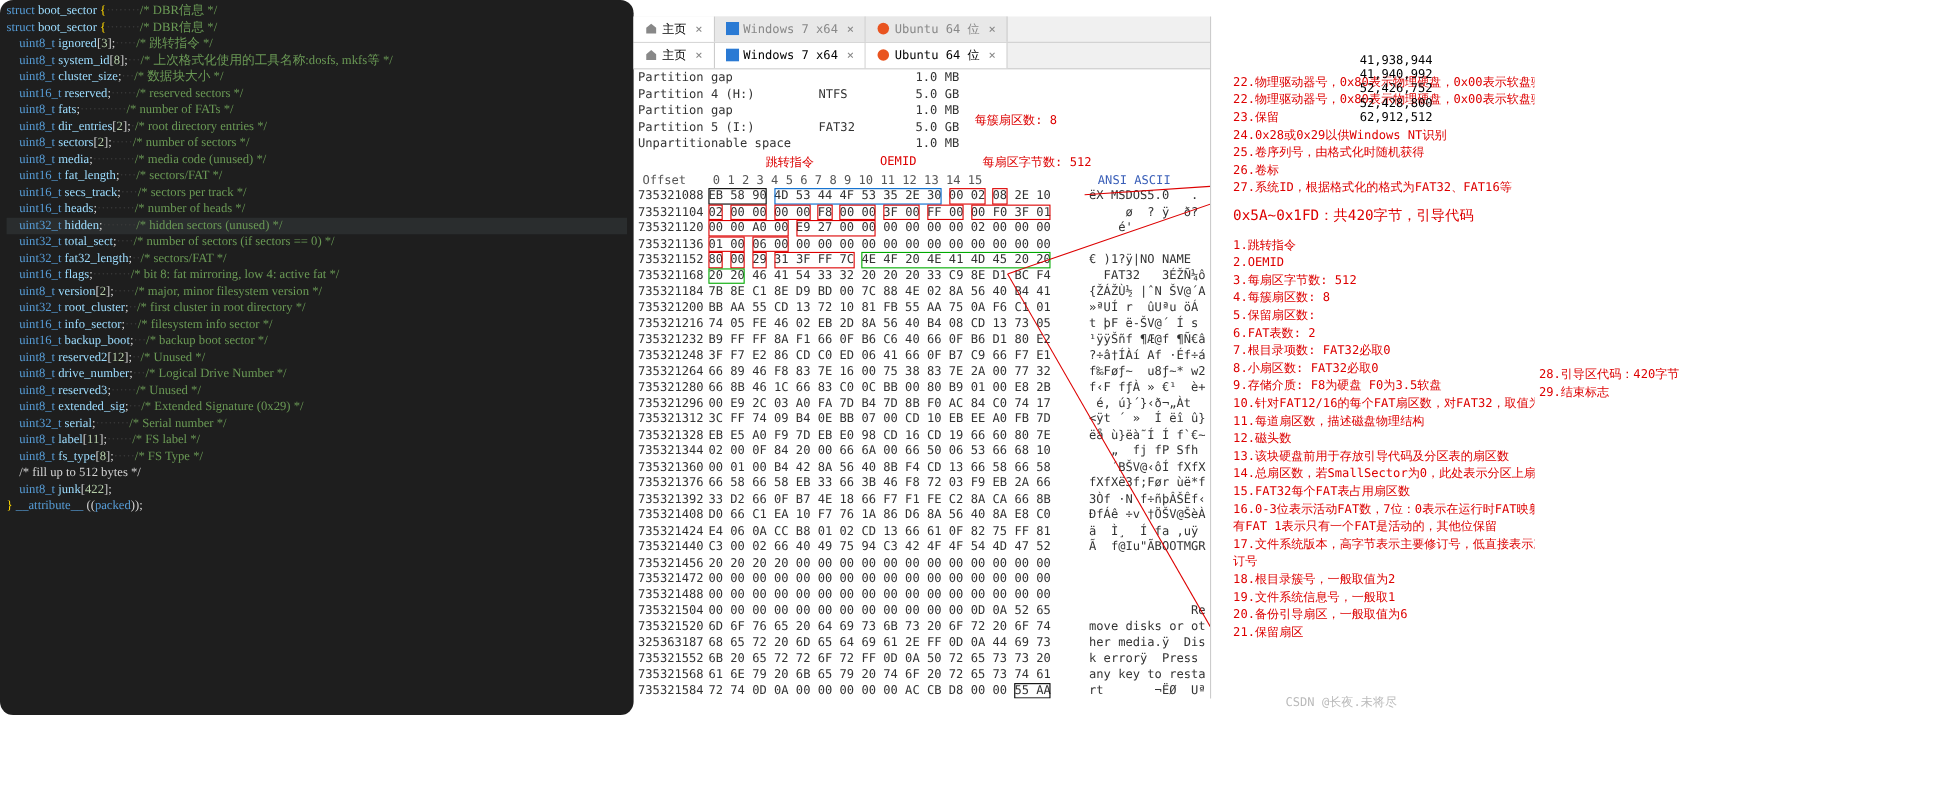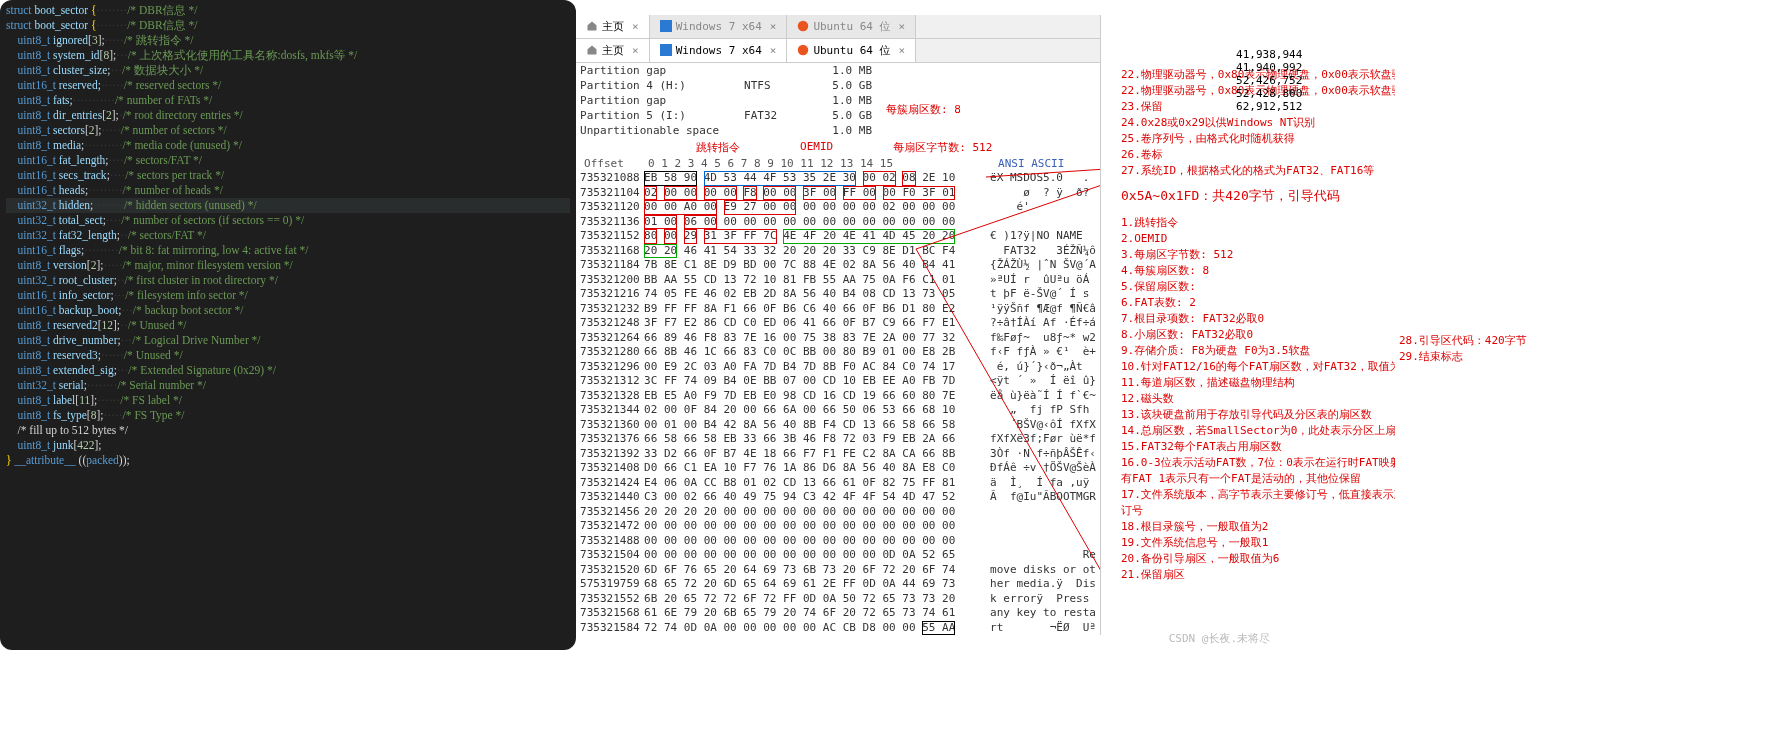--- a/index.html
+++ b/index.html
@@ -223,21 +223,21 @@
           <div class="hex-row"><span class="off">735321376</span><span class="bytes">66 58 66 58 EB 33 66 3B 46 F8 72 03 F9 EB 2A 66</span><span class="asc">fXfXë3f;Før ùë*f</span></div>
           <div class="hex-row"><span class="off">735321392</span><span class="bytes">33 D2 66 0F B7 4E 18 66 F7 F1 FE C2 8A CA 66 8B</span><span class="asc">3Òf ·N f÷ñþÂŠÊf‹</span></div>
           <div class="hex-row"><span class="off">735321408</span><span class="bytes">D0 66 C1 EA 10 F7 76 1A 86 D6 8A 56 40 8A E8 C0</span><span class="asc">ÐfÁê ÷v †ÖŠV@ŠèÀ</span></div>
           <div class="hex-row"><span class="off">735321424</span><span class="bytes">E4 06 0A CC B8 01 02 CD 13 66 61 0F 82 75 FF 81</span><span class="asc">ä  Ì¸  Í fa ‚uÿ </span></div>
           <div class="hex-row"><span class="off">735321440</span><span class="bytes">C3 00 02 66 40 49 75 94 C3 42 4F 4F 54 4D 47 52</span><span class="asc">Ã  f@Iu"ÃBOOTMGR</span></div>
           <div class="hex-row"><span class="off">735321456</span><span class="bytes">20 20 20 20 00 00 00 00 00 00 00 00 00 00 00 00</span><span class="asc">    </span></div>
           <div class="hex-row"><span class="off">735321472</span><span class="bytes">00 00 00 00 00 00 00 00 00 00 00 00 00 00 00 00</span><span class="asc"></span></div>
           <div class="hex-row"><span class="off">735321488</span><span class="bytes">00 00 00 00 00 00 00 00 00 00 00 00 00 00 00 00</span><span class="asc"></span></div>
           <div class="hex-row"><span class="off">735321504</span><span class="bytes">00 00 00 00 00 00 00 00 00 00 00 00 0D 0A 52 65</span><span class="asc">              Re</span></div>
           <div class="hex-row"><span class="off">735321520</span><span class="bytes">6D 6F 76 65 20 64 69 73 6B 73 20 6F 72 20 6F 74</span><span class="asc">move disks or ot</span></div>
-          <div class="hex-row"><span class="off">575319759</span><span class="bytes">68 65 72 20 6D 65 64 69 61 2E FF 0D 0A 44 69 73</span><span class="asc">her media.ÿ  Dis</span></div>
+          <div class="hex-row"><span class="off">325363187</span><span class="bytes">68 65 72 20 6D 65 64 69 61 2E FF 0D 0A 44 69 73</span><span class="asc">her media.ÿ  Dis</span></div>
           <div class="hex-row"><span class="off">735321552</span><span class="bytes">6B 20 65 72 72 6F 72 FF 0D 0A 50 72 65 73 73 20</span><span class="asc">k errorÿ  Press </span></div>
           <div class="hex-row"><span class="off">735321568</span><span class="bytes">61 6E 79 20 6B 65 79 20 74 6F 20 72 65 73 74 61</span><span class="asc">any key to resta</span></div>
           <div class="hex-row"><span class="off">735321584</span><span class="bytes">72 74 0D 0A 00 00 00 00 00 AC CB D8 00 00 <span class="hl box-black">55 AA</span></span><span class="asc">rt       ¬ËØ  Uª</span></div>
         </div>
       <svg class="lines" width="560" height="480">
         <line x1="410" y1="20" x2="560" y2="10" stroke="#d00" stroke-width="1"></line>
         <line x1="340" y1="92" x2="540" y2="440" stroke="#d00" stroke-width="1"></line>
         <line x1="340" y1="92" x2="555" y2="18" stroke="#d00" stroke-width="1"></line>
       </svg>
     </div>

